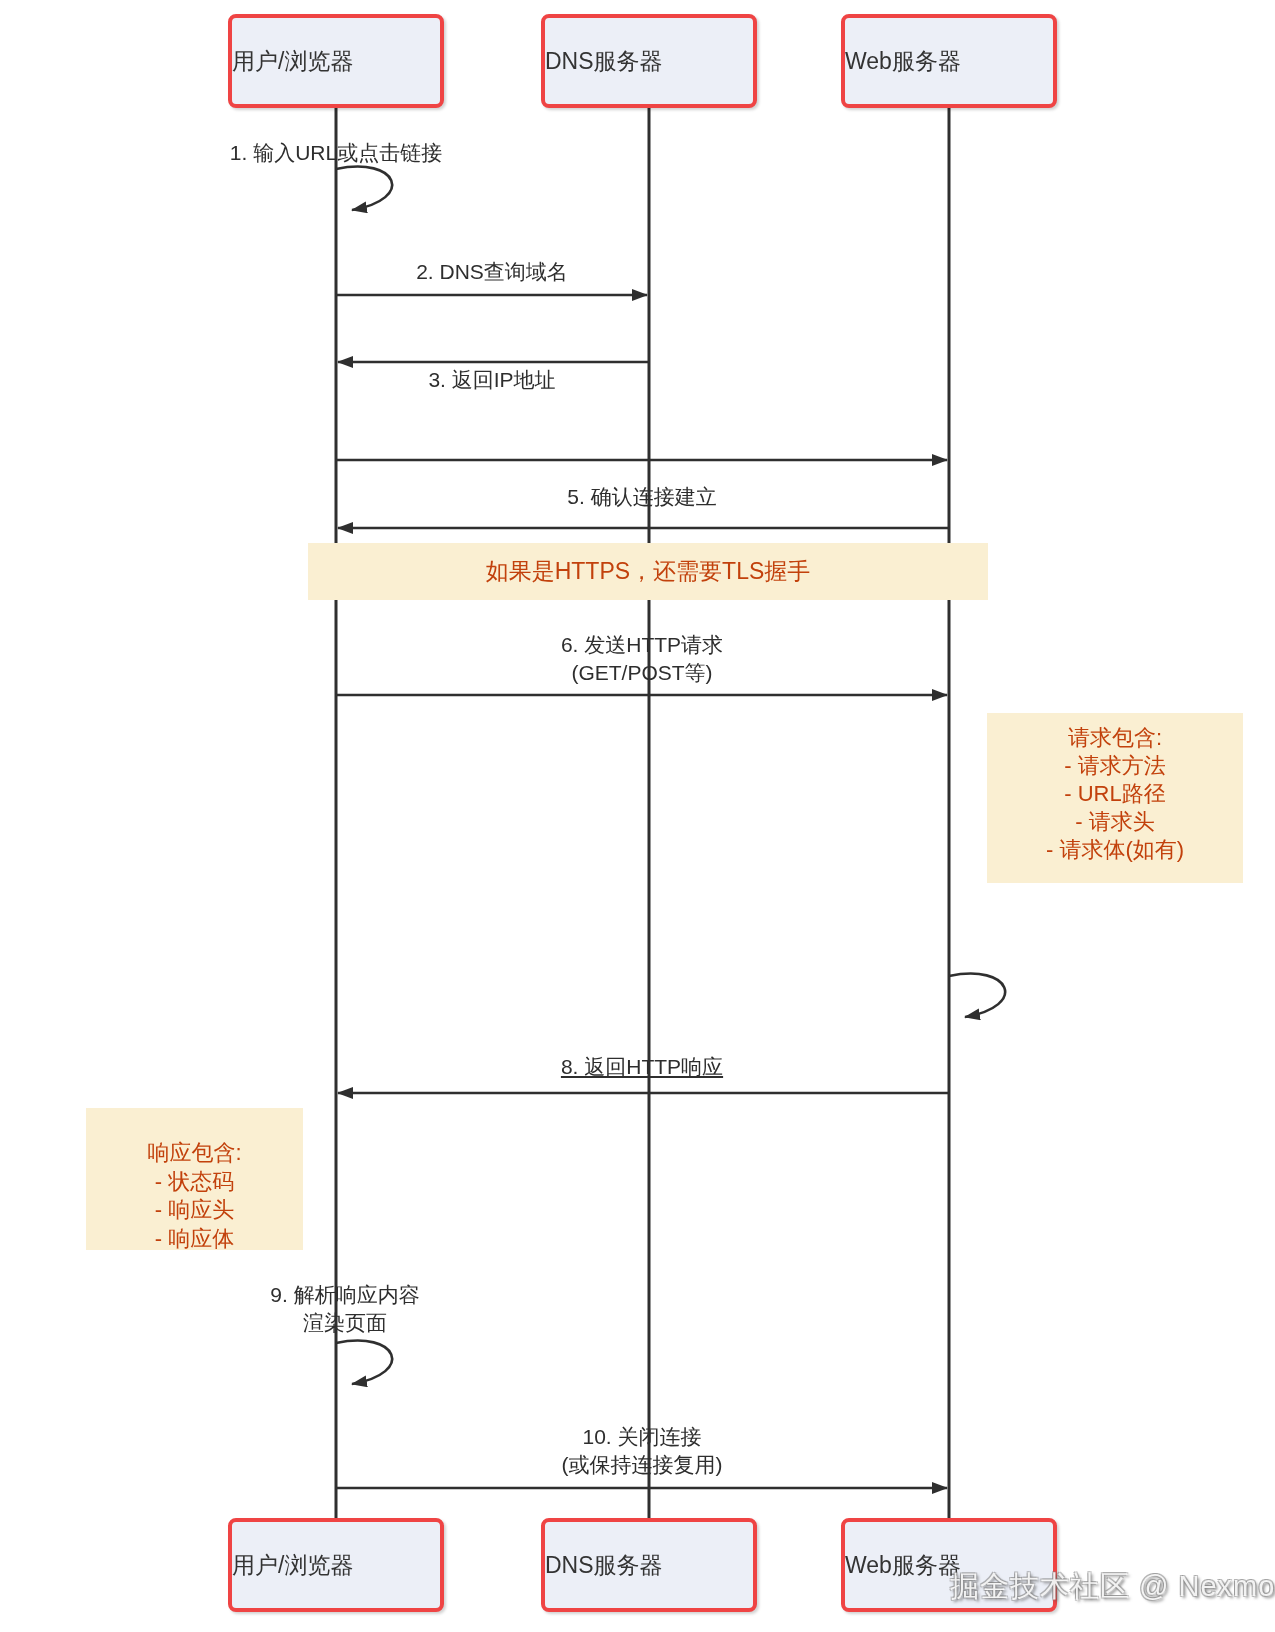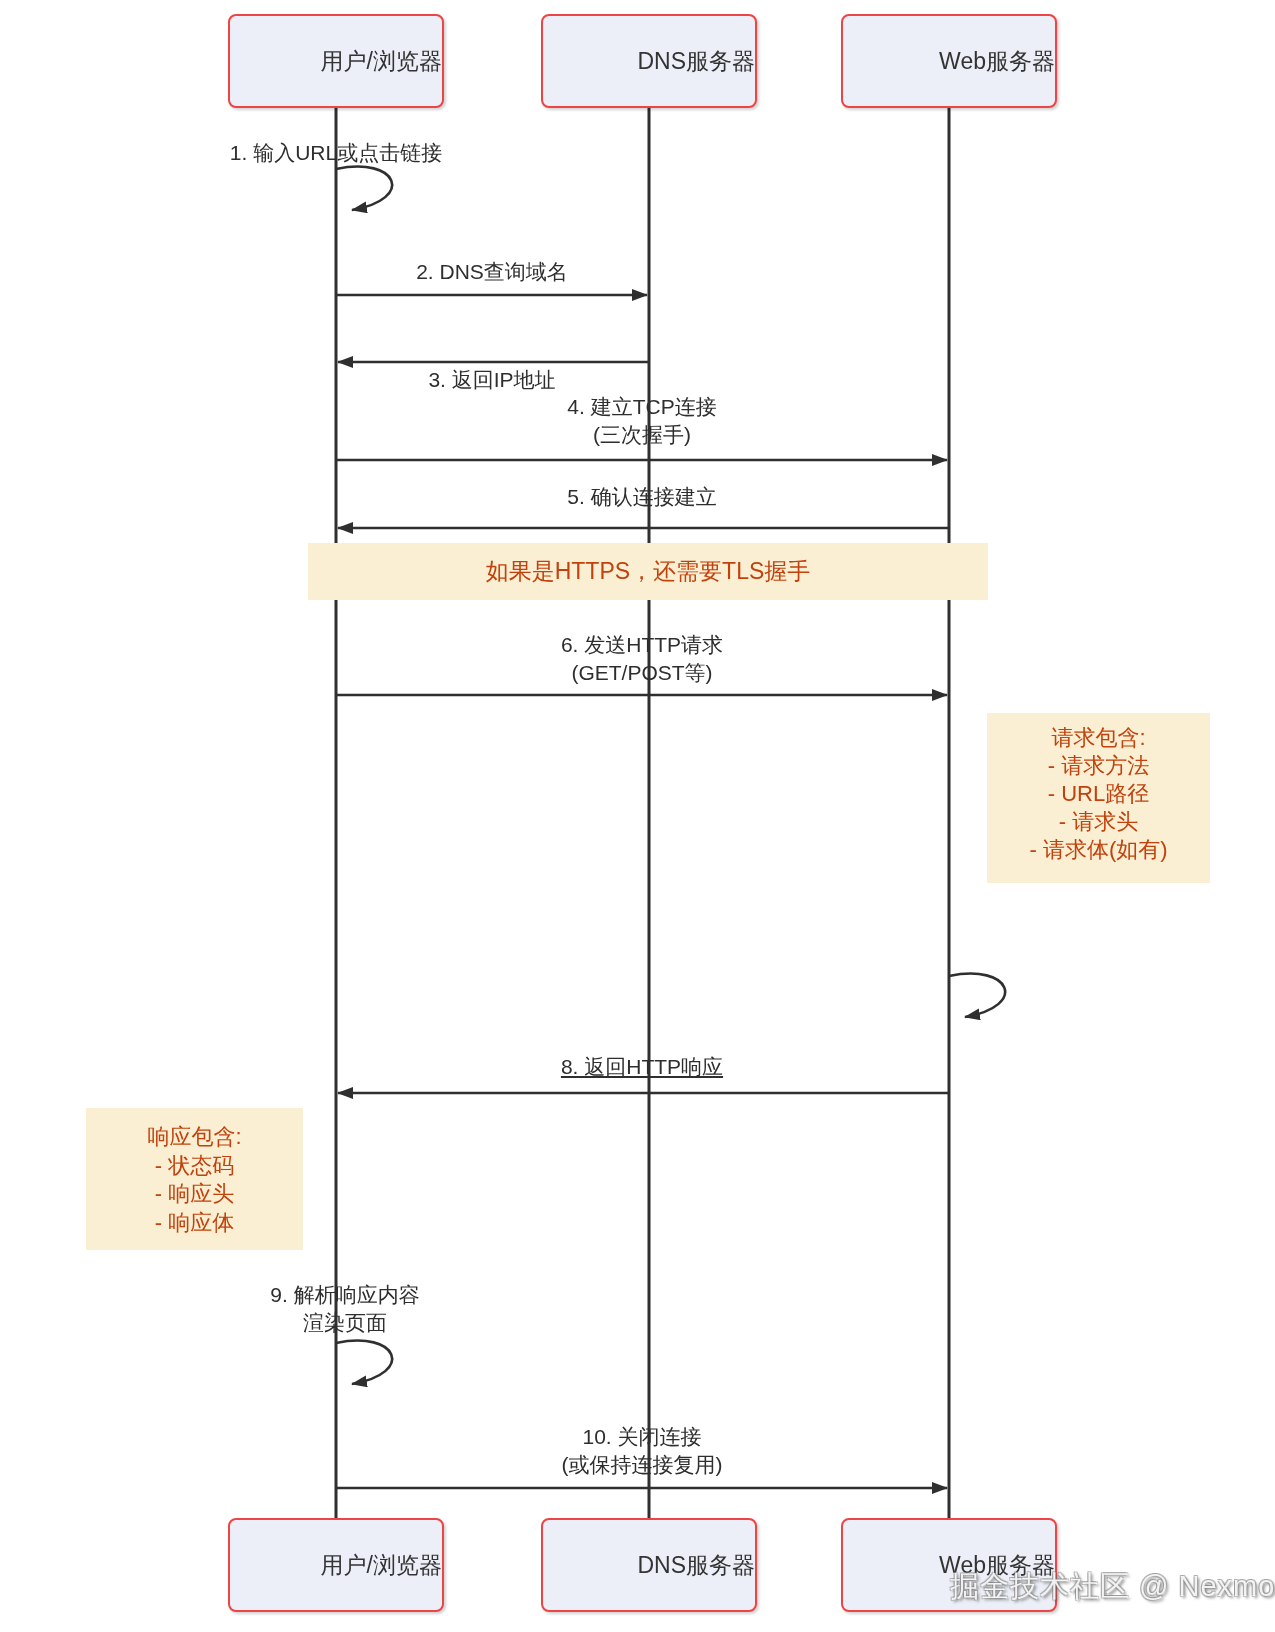--- a/index.html
+++ b/index.html
@@ -3,38 +3,38 @@
 <meta charset="utf-8">
 <style>
   html,body{margin:0;padding:0;background:#ffffff;}
   #stage{
     position:relative;width:1275px;height:1632px;background:#ffffff;overflow:hidden;
     font-family:"Liberation Sans","DejaVu Sans",sans-serif;color:#333333;
   }
   #wires{position:absolute;left:0;top:0;width:1275px;height:1632px;}
   .actor-box{
     position:absolute;width:216px;height:94px;box-sizing:border-box;
-    background:#eceff7;border:2px solid #ef4444;border-radius:8px;
-    display:flex;align-items:center;justify-content:flex-end;
+    background:#eceff7;border:4px solid #ef4444;border-radius:8px;
+    display:flex;align-items:center;justify-content:flex-start;
     font-size:23px;color:#333333;box-shadow:2px 2px 3px rgba(0,0,0,0.18);
   }
   .msg{
     position:absolute;transform:translateX(-50%);text-align:center;
     font-size:21px;line-height:28px;color:#2e2e2e;white-space:nowrap;
   }
   .note{
     position:absolute;background:#faefd2;color:#c2410c;box-sizing:border-box;
     text-align:center;
   }
   .note-https{left:308px;top:543px;width:680px;height:57px;
     font-size:23px;line-height:57px;}
-  .note-request{left:987px;top:713px;width:223px;height:170px;
+  .note-request{left:987px;top:713px;width:256px;height:170px;
     font-size:22px;line-height:28px;padding-top:11px;}
   .note-response{left:86px;top:1108px;width:217px;height:142px;
-    font-size:22px;line-height:28.5px;padding-top:15px;}
+    font-size:22px;line-height:28.5px;padding-top:31px;}
   .watermark{
     position:absolute;left:950px;top:1567px;width:320px;
     font-size:29px;letter-spacing:1px;white-space:nowrap;
     color:rgba(255,255,255,0.88);
     text-shadow:-1px -1px 0 rgba(125,125,125,0.55),
                  1px -1px 0 rgba(125,125,125,0.45),
                 -1px  1px 0 rgba(125,125,125,0.45),
                  2px  2px 3px rgba(70,70,70,0.65);
     z-index:5;
   }
@@ -82,24 +82,20 @@
       <div></div>
   </div>
   <div class="msg" style="left:492px;top:258px;">
     <div>2. DNS查询域名</div>
       <div></div>
   </div>
   <div class="msg" style="left:492px;top:326px;margin-top:40px;">
     <div>3. 返回IP地址</div>
       <div></div>
   </div>
-  <div class="msg" style="left:642px;top:393px;">
-    <div>4. 建立TCP连接</div>
-      <div>(三次握手)</div>
-  </div>
   <div class="msg" style="left:642px;top:483px;">
     <div>5. 确认连接建立</div>
       <div></div>
   </div>
   <div class="msg" style="left:642px;top:631px;">
     <div>6. 发送HTTP请求</div>
       <div>(GET/POST等)</div>
   </div>
   <div class="msg" style="left:642px;top:1053px;text-decoration:underline;">
     <div>8. 返回HTTP响应</div>

